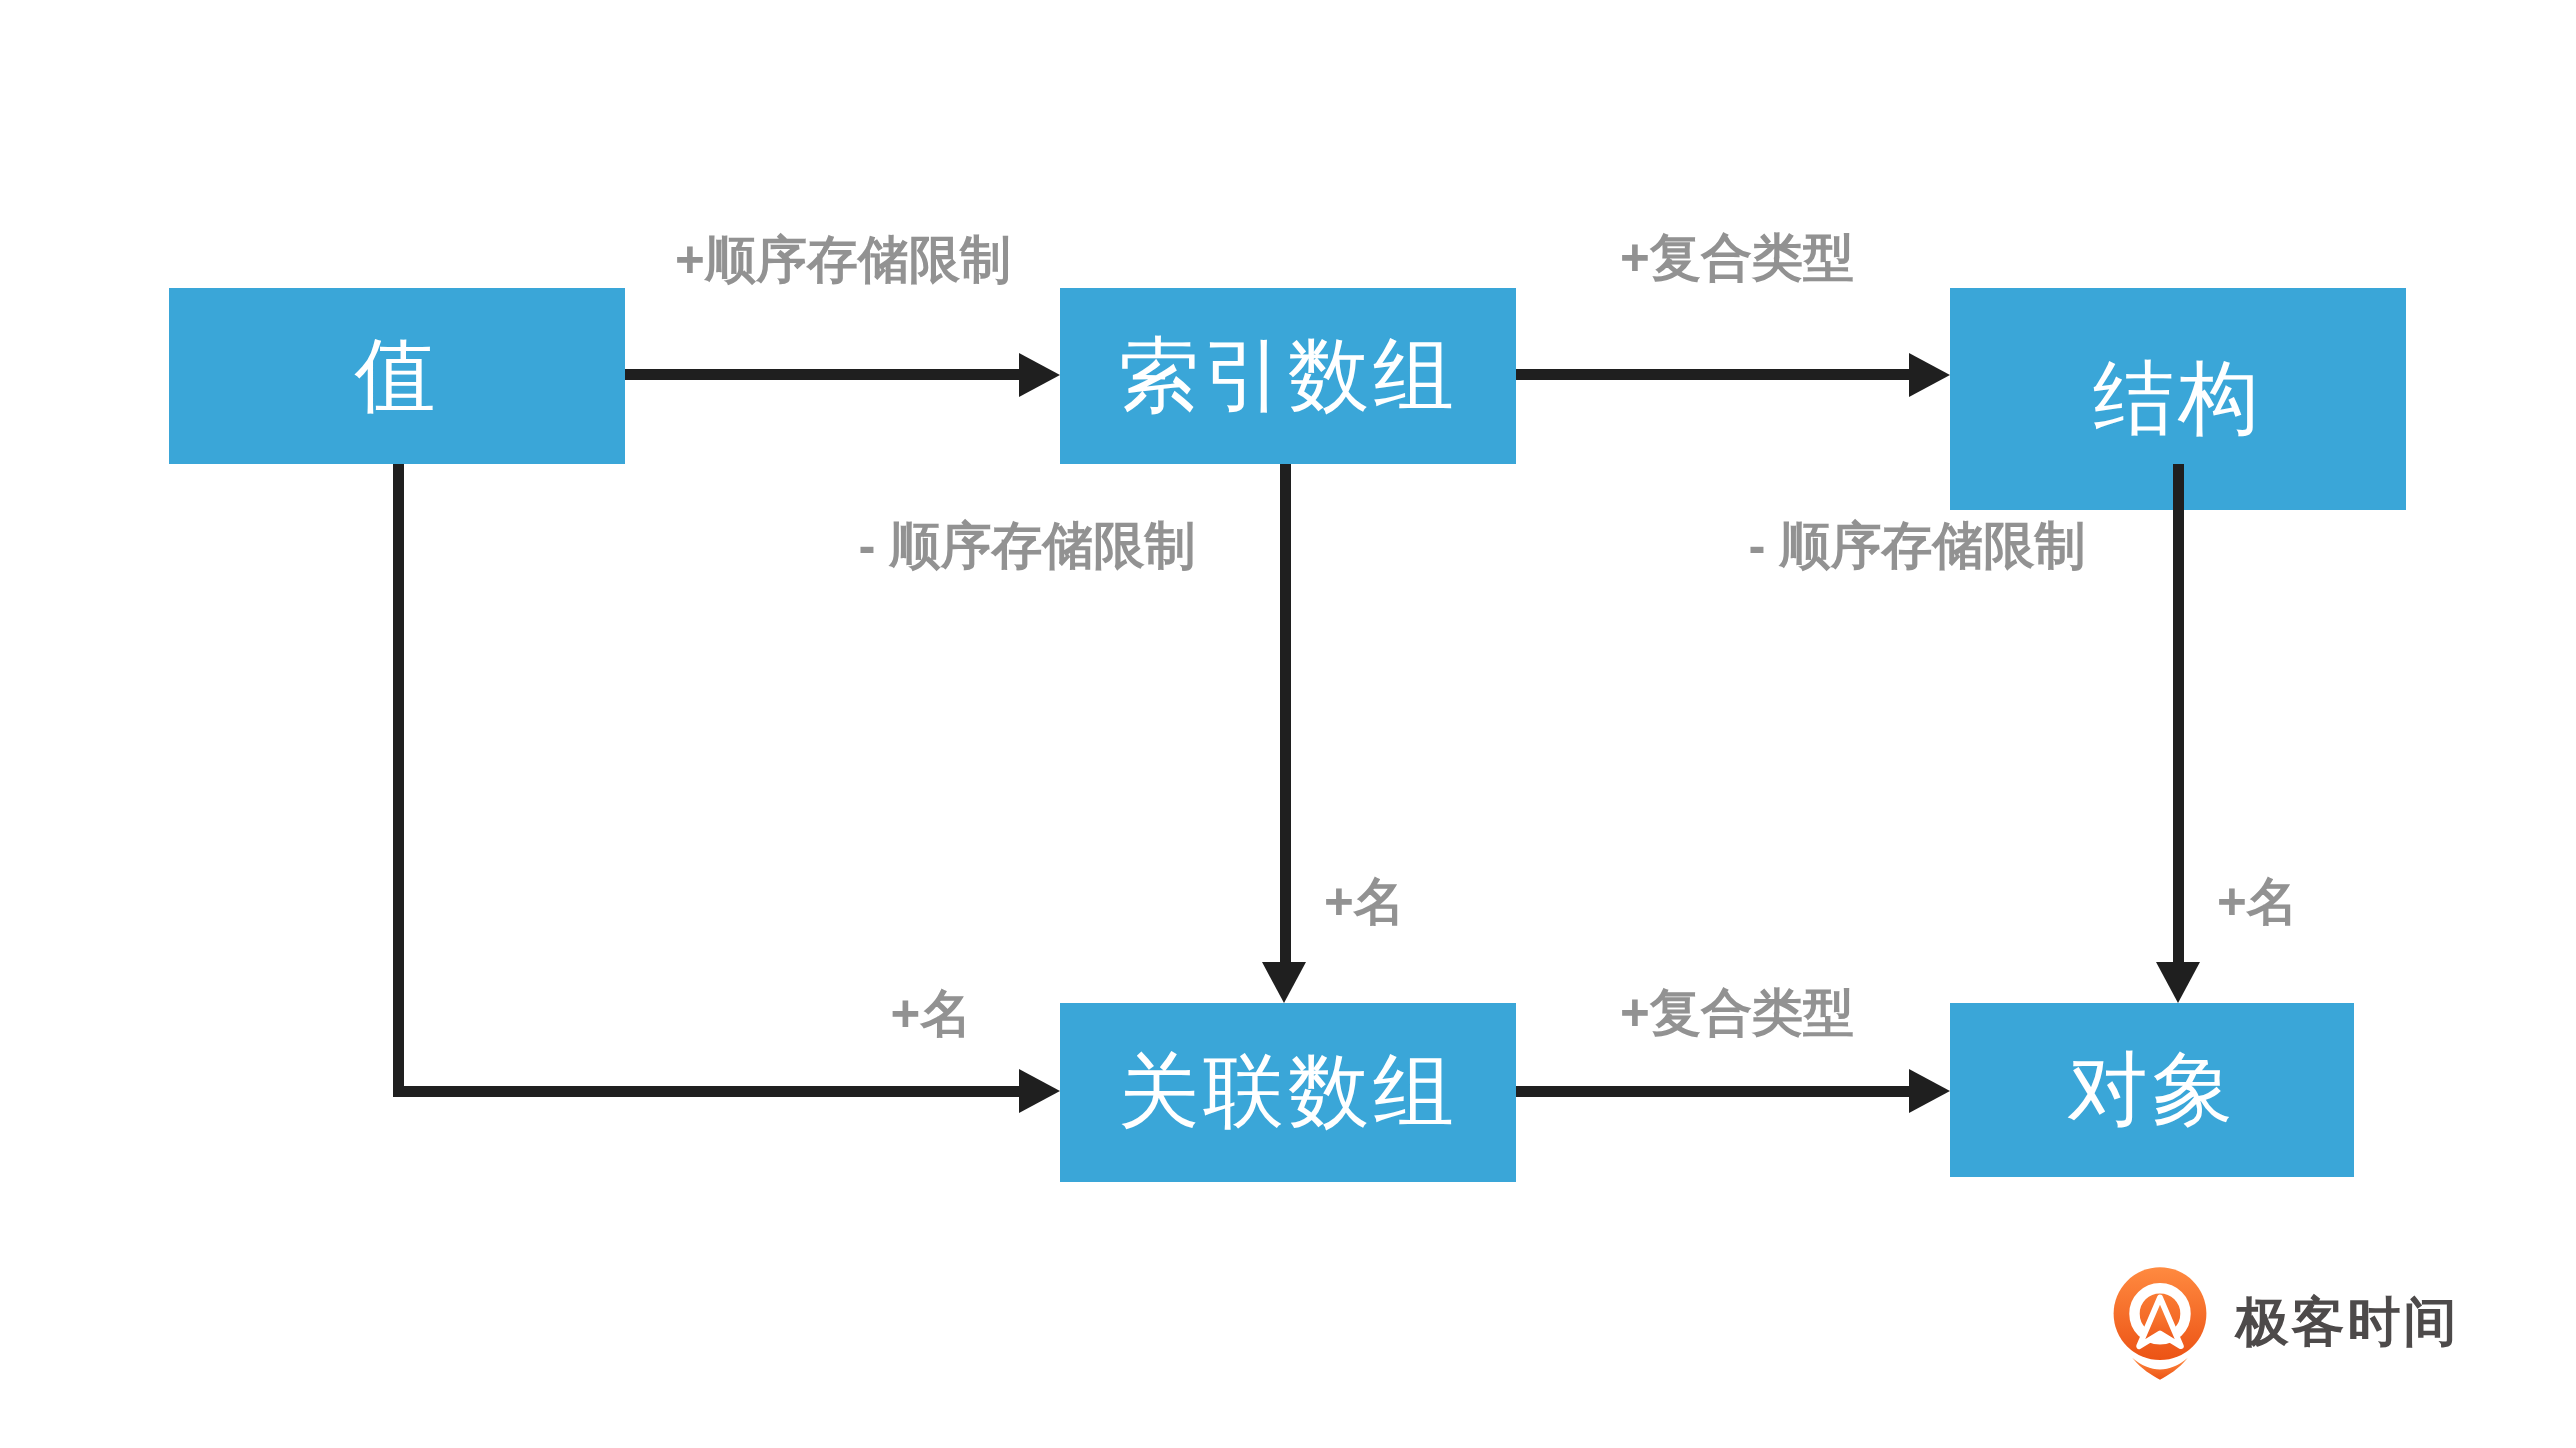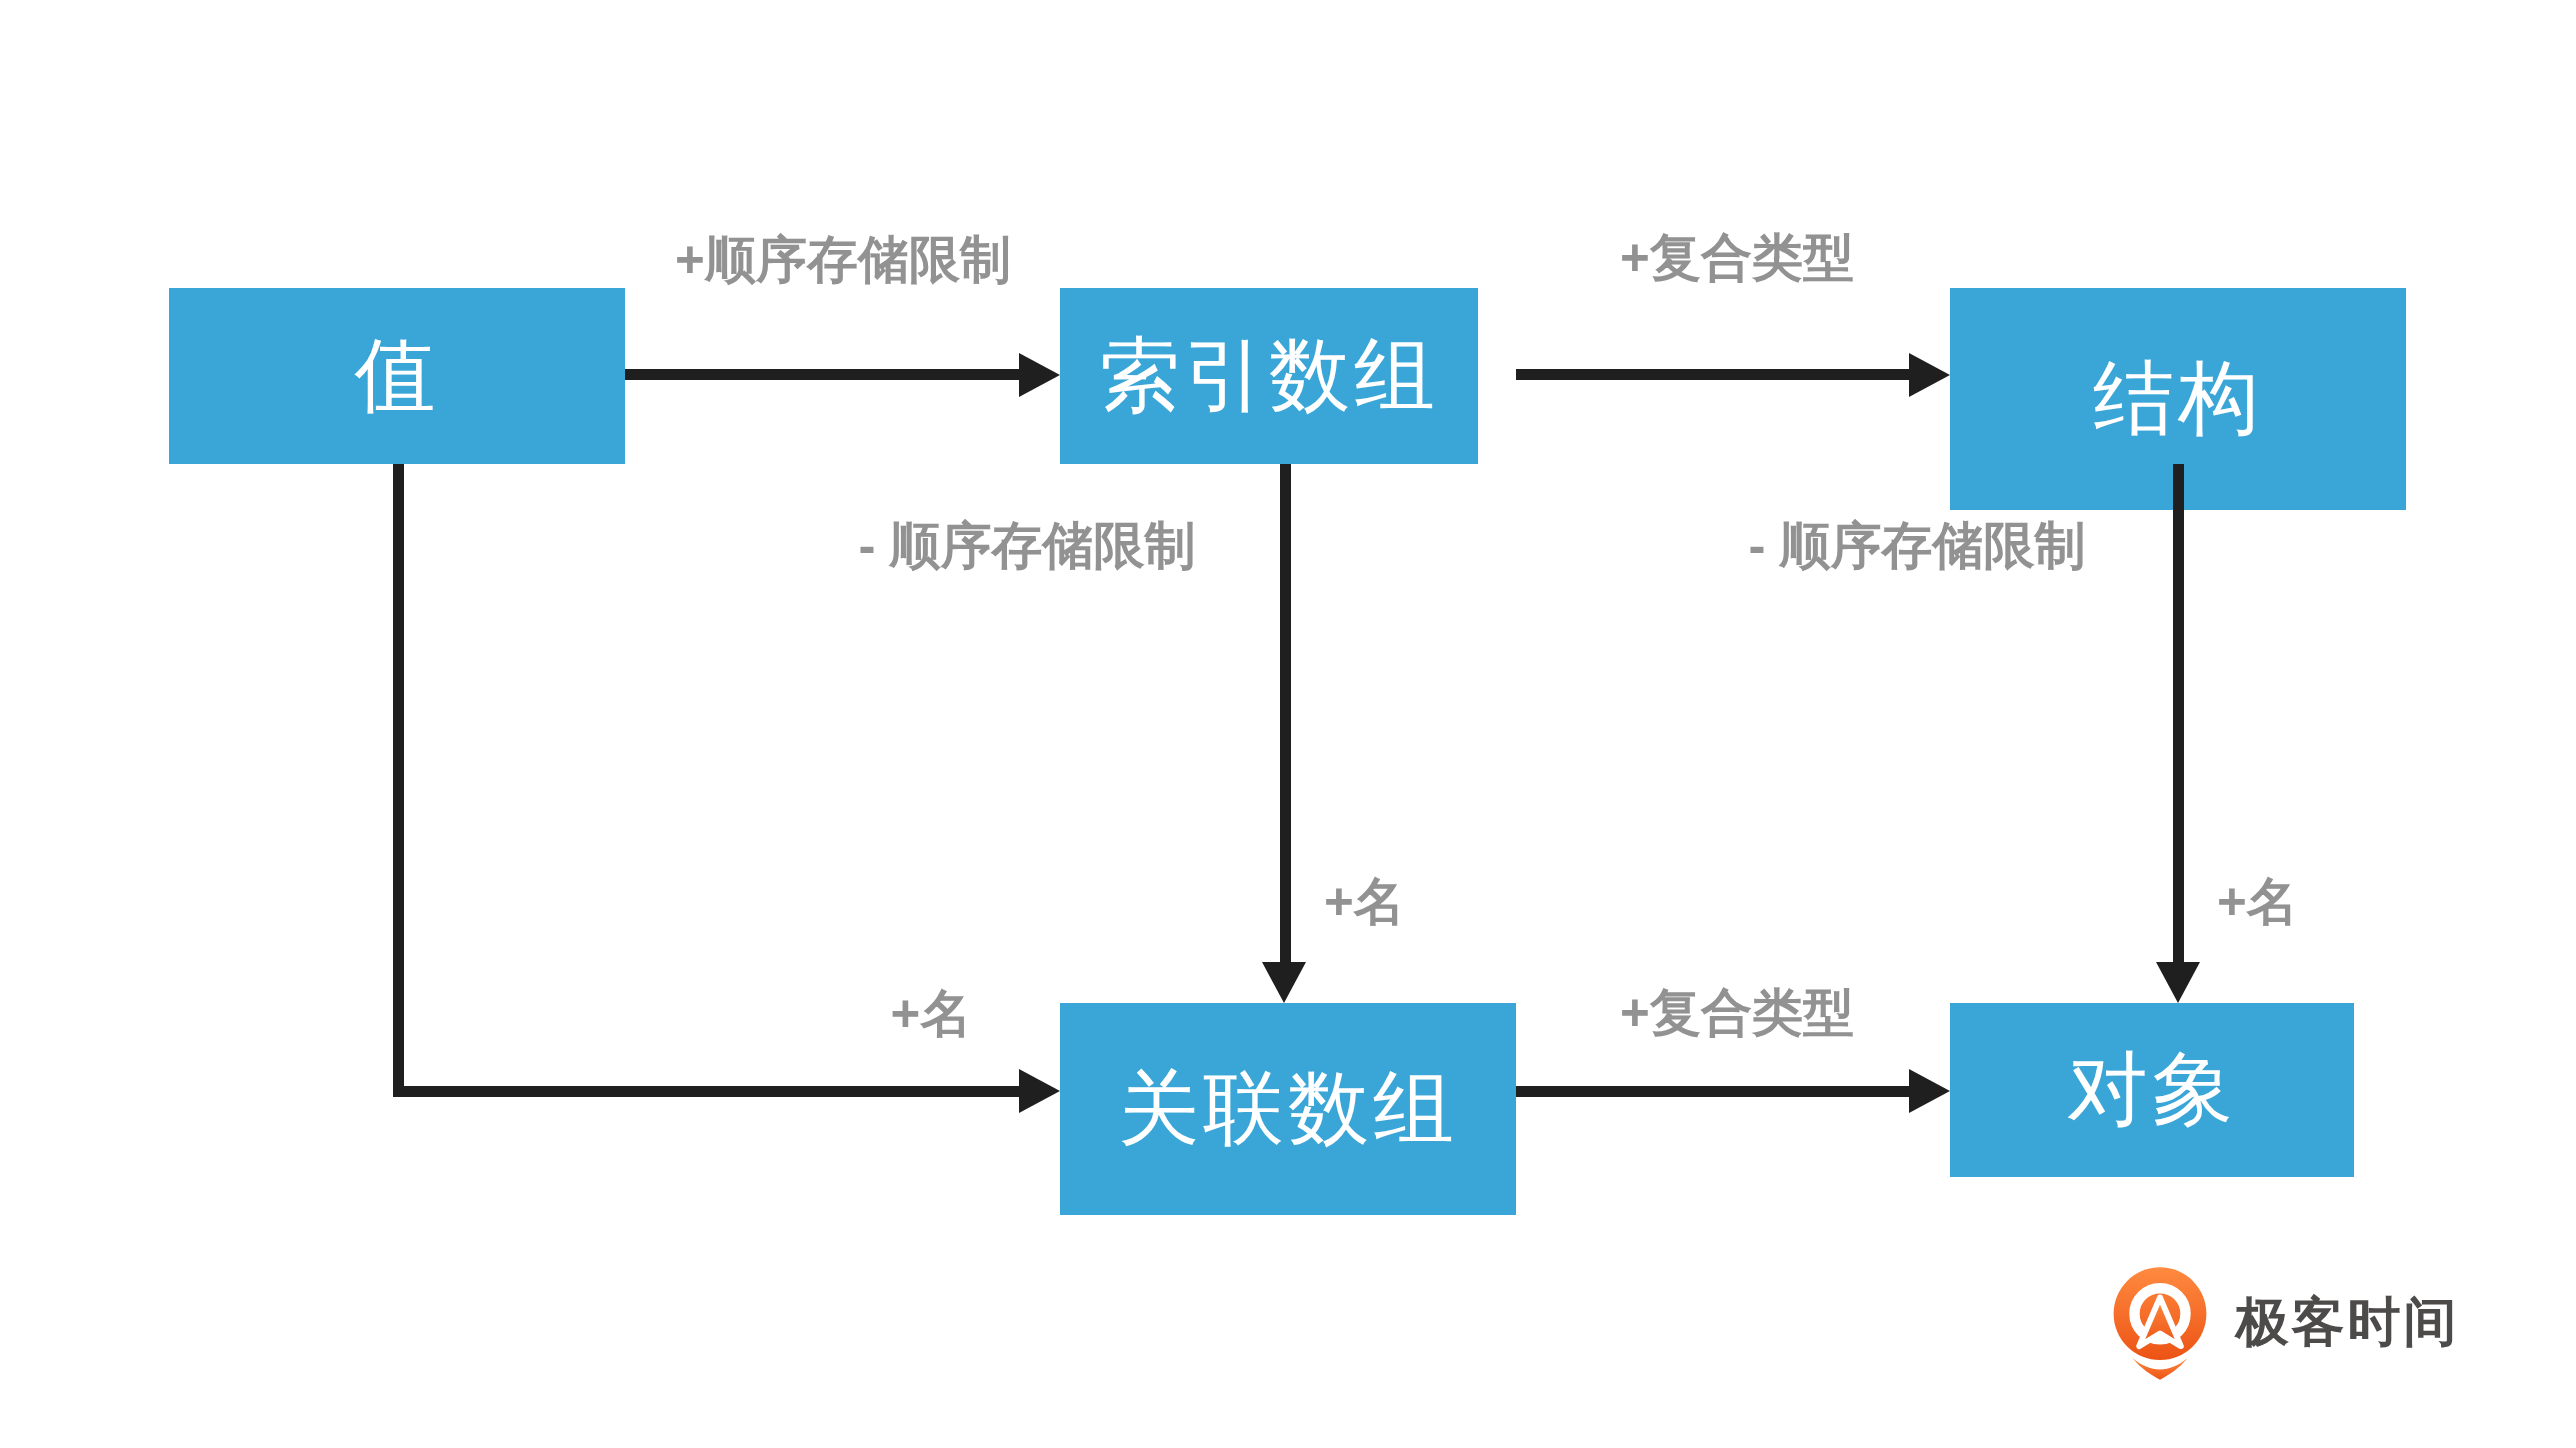--- a/index.html
+++ b/index.html
@@ -65,25 +65,25 @@
     white-space:nowrap;
   }
 </style>
 </head>
 <body>
 
 <div id="stage">
 
   <div class="node" style="left:169px;top:288px;width:456px;height:176px;">值</div>
 
-  <div class="node" style="left:1060px;top:288px;width:418px;height:176px;">索引数组</div>
+  <div class="node" style="left:1060px;top:288px;width:456px;height:176px;">索引数组</div>
 
   <div class="node" style="left:1950px;top:288px;width:456px;height:222px;">结构</div>
 
-  <div class="node" style="left:1060px;top:1003px;width:456px;height:212px;">关联数组</div>
+  <div class="node" style="left:1060px;top:1003px;width:456px;height:179px;">关联数组</div>
 
   <div class="node" style="left:1950px;top:1003px;width:404px;height:174px;">对象</div>
 
   <div class="edge-h" style="left:625px;top:369px;width:396px;"></div>
   <div class="head-right" style="left:1019px;top:353px;"></div>
 
   <div class="edge-h" style="left:1516px;top:369px;width:395px;"></div>
   <div class="head-right" style="left:1909px;top:353px;"></div>
 
   <div class="edge-v" style="left:1280px;top:464px;height:500px;"></div>

